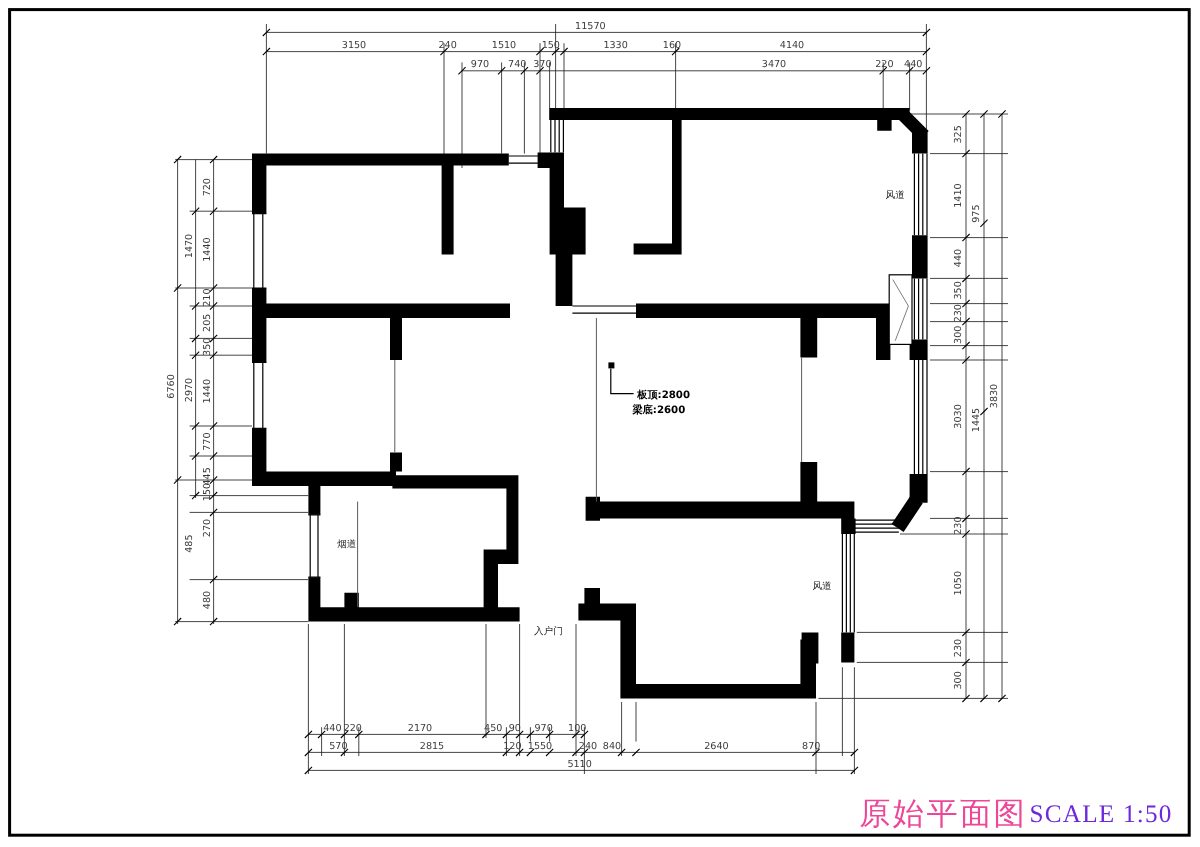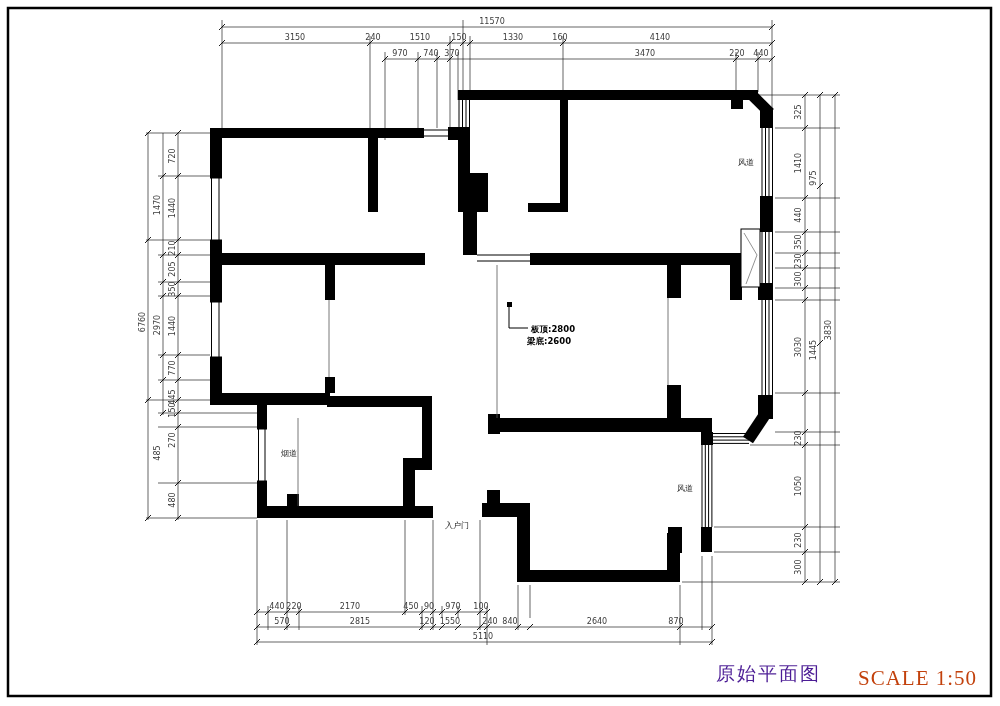--- a/index.html
+++ b/index.html
@@ -4,23 +4,23 @@
 <style>
   html,body{margin:0;padding:0;background:#ffffff;}
   .stage{position:relative;width:1000px;height:706px;background:#fff;overflow:hidden;
          font-family:"Liberation Sans", sans-serif;}
   .stage svg{position:absolute;left:0;top:0;}
   text.dim{font:8px "DejaVu Sans", sans-serif;fill:#3a3a3a;}
   text.plabel{font:8px "DejaVu Sans", sans-serif;fill:#222;}
   text.note{font:bold 8.5px "DejaVu Sans", sans-serif;fill:#000;}
   .titlebar{position:absolute;left:0;top:0;width:1000px;height:706px;pointer-events:none;}
   .title-main{position:absolute;left:716px;top:661px;font-family:"Liberation Serif", serif;
-              font-size:19px;color:#4c1d95;letter-spacing:2px;white-space:nowrap;text-align:right;}
+              font-size:26px;color:#ec4899;letter-spacing:2px;white-space:nowrap;text-align:right;}
   .title-scale{position:absolute;left:858px;top:666px;font-family:"Liberation Serif", serif;
-               font-size:21px;color:#c2410c;letter-spacing:1px;white-space:nowrap;}
+               font-size:21px;color:#6d28d9;letter-spacing:1px;white-space:nowrap;}
   .title-watermark{position:absolute;left:814px;top:663px;font-family:"Liberation Serif", serif;
                    font-size:23px;font-weight:bold;color:#979797;opacity:.72;
                    letter-spacing:0px;white-space:nowrap;}
 </style>
 </head>
 <body>
 
 <div class="stage">
 
   <svg id="plan" width="1000" height="706" viewBox="0 0 1000 706">

